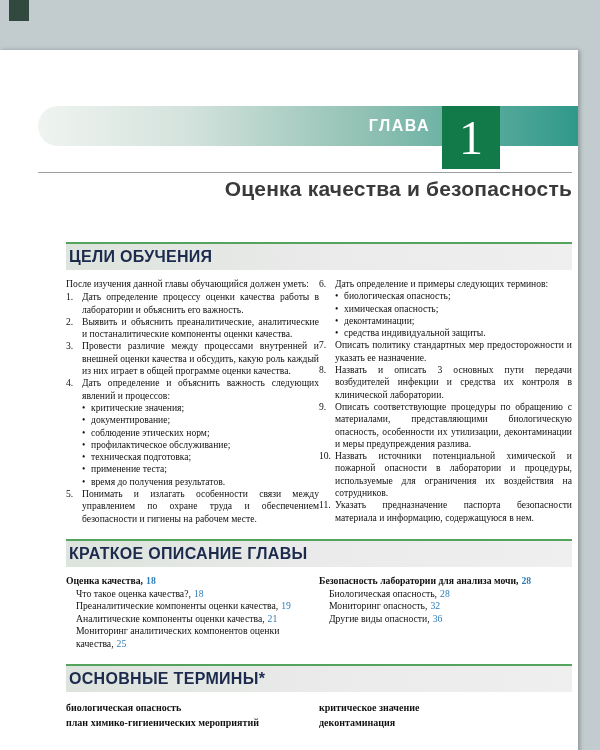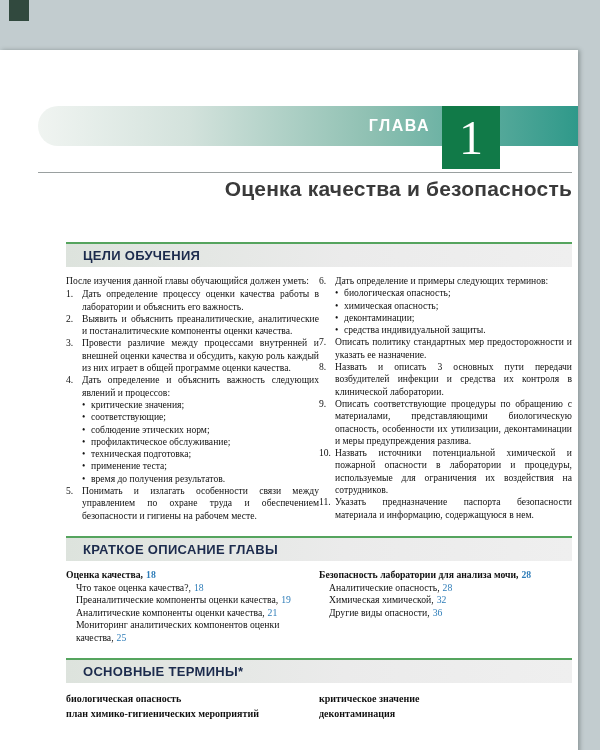--- a/index.html
+++ b/index.html
@@ -43,22 +43,22 @@
     position:absolute; right:6px; top:127px; margin:0;
     font-family:"Liberation Sans", sans-serif;
     font-weight:600; font-size:21px; color:#3a3a3a; letter-spacing:.2px;
   }
   .content { position:absolute; left:66px; right:6px; top:192px; }
 
   .section-bar {
     border-top:2px solid #55a45e;
     background:linear-gradient(90deg,#dde3dd 0%, #ebebeb 55%, #efefef 100%);
     color:#1c2b4d; font-family:"Liberation Sans", sans-serif;
-    font-weight:700; font-size:13px; letter-spacing:.3px;
-    padding:4px 10px 4px 17px;
+    font-weight:700; font-size:16px; letter-spacing:.3px;
+    padding:4px 10px 4px 3px;
   }
   .cols { display:flex; margin-top:8px; }
   .col { flex:1; min-width:0; }
 
   .para { font-size:9.6px; line-height:12.3px; text-align:justify; color:#111; }
   .obj { display:flex; }
   .obj .num { flex:0 0 16px; font-size:9.6px; line-height:12.3px; color:#111; }
   .obj .txt { flex:1; font-size:9.6px; line-height:12.3px; text-align:justify; color:#111; }
   .bul { display:flex; padding-left:16px; font-size:9.6px; line-height:12.3px; color:#111; }
   .bul::before { content:"\2022"; flex:0 0 9px; }
@@ -111,21 +111,21 @@
           <span class="txt">Провести различие между процессами внутренней и внешней оценки качества и обсудить, какую роль каждый из них играет в общей программе оценки качества.</span>
         </div>
         <div class="obj">
           <span class="num">4.</span>
           <span class="txt">Дать определение и объяснить важность следующих явлений и процессов:</span>
         </div>
         <div class="bul">
             <span class="txt">критические значения;</span>
           </div>
         <div class="bul">
-            <span class="txt">соответствующие;</span>
+            <span class="txt">документирование;</span>
           </div>
         <div class="bul">
             <span class="txt">соблюдение этических норм;</span>
           </div>
         <div class="bul">
             <span class="txt">профилактическое обслуживание;</span>
           </div>
         <div class="bul">
             <span class="txt">техническая подготовка;</span>
           </div>
@@ -185,22 +185,22 @@
     <div class="cols">
       <div class="col">
         <div class="toc main"><span>Оценка качества,</span><span class="pg">18</span></div>
         <div class="toc sub"><span>Что такое оценка качества?,</span><span class="pg">18</span></div>
         <div class="toc sub"><span>Преаналитические компоненты оценки качества,</span><span class="pg">19</span></div>
         <div class="toc sub"><span>Аналитические компоненты оценки качества,</span><span class="pg">21</span></div>
         <div class="toc sub"><span>Мониторинг аналитических компонентов оценки качества,</span><span class="pg">25</span></div>
       </div>
       <div class="col">
         <div class="toc main"><span>Безопасность лаборатории для анализа мочи,</span><span class="pg">28</span></div>
-        <div class="toc sub"><span>Аналитические опасность,</span><span class="pg">28</span></div>
-        <div class="toc sub"><span>Химическая химической,</span><span class="pg">32</span></div>
+        <div class="toc sub"><span>Биологическая опасность,</span><span class="pg">28</span></div>
+        <div class="toc sub"><span>Мониторинг опасность,</span><span class="pg">32</span></div>
         <div class="toc sub"><span>Другие виды опасности,</span><span class="pg">36</span></div>
       </div>
     </div>
 
     <div class="section-bar mt-terms">ОСНОВНЫЕ ТЕРМИНЫ*</div>
     <div class="cols">
       <div class="col">
         <div class="term">биологическая опасность</div>
         <div class="term">план химико-гигиенических мероприятий</div>
       </div>

